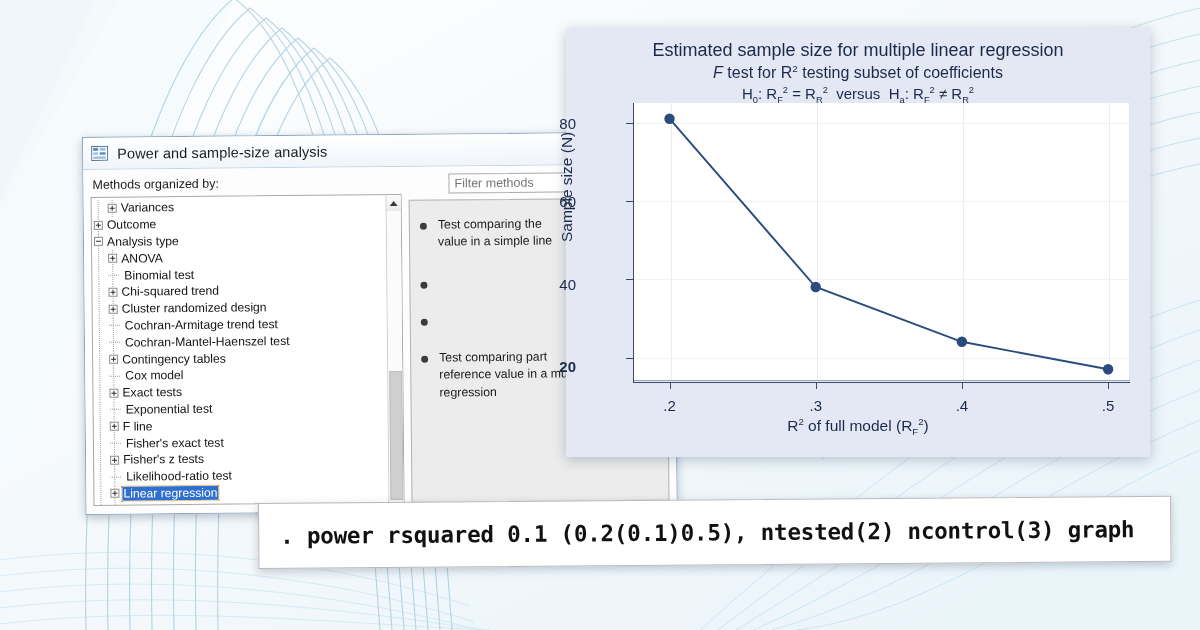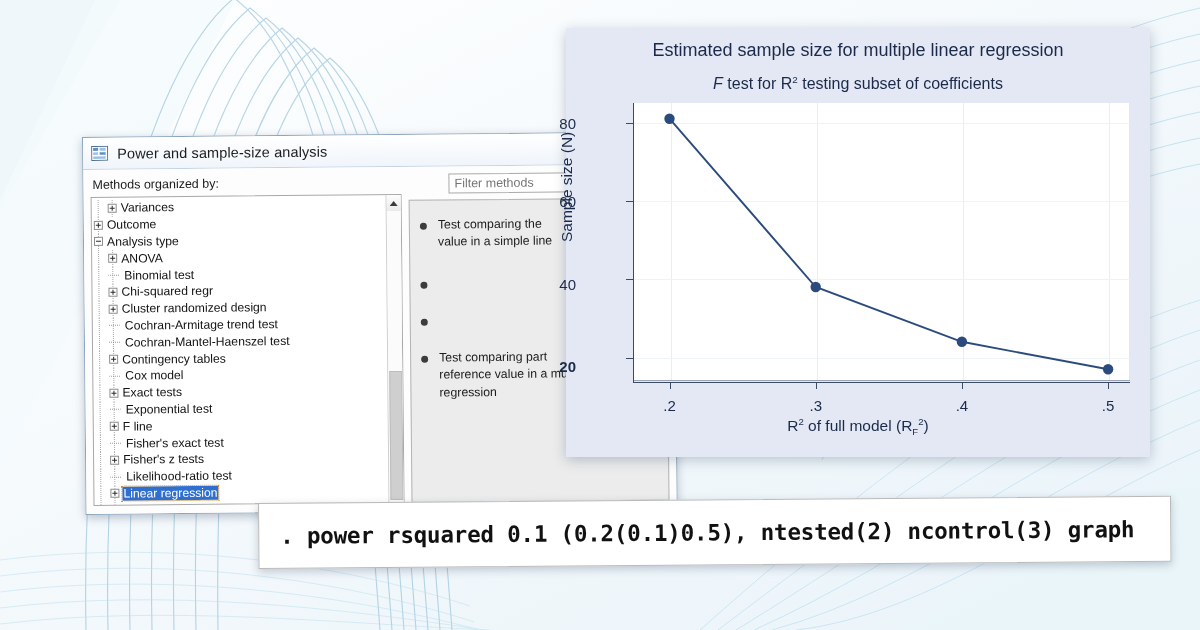--- a/index.html
+++ b/index.html
@@ -101,21 +101,21 @@
   .method-text { font-size:12.3px; color:#1a1a1a; line-height:1.42; }
 
   
   #graph {
     position:absolute; left:566px; top:28px; width:584px; height:429px;
     background:#e3e8f4;
     box-shadow:0 3px 12px rgba(40,60,90,.28);
   }
   #g-titles { text-align:center; padding-top:11px; color:#1b2a4a; }
   #g-t1 { font-size:18px; line-height:1.25; }
-  #g-t2 { font-size:16px; line-height:1.3; margin-top:12px; }
+  #g-t2 { font-size:16px; line-height:1.3; margin-top:1px; }
   #g-t3 { font-size:15px; line-height:1.3; }
   .ital { font-style:italic; }
   sup.s { font-size:.62em; vertical-align:super; }
   sub.s { font-size:.62em; vertical-align:sub; }
 
   #plotwrap { position:absolute; left:0; top:0; width:100%; height:100%; }
   #plot {
     position:absolute; left:67px; top:75px; width:497px; height:278px;
     background:#ffffff; border:1px solid #9aa4b8; border-top:none; border-right:none;
   }
@@ -263,21 +263,21 @@
             <div class="tnode lvl2">
               <span class="vguide"></span>
               <span class="vguide2"></span>
               <span class="dash"></span>
               <span class="tlabel">Binomial test</span>
             </div>
             <div class="tnode lvl2">
               <span class="vguide"></span>
               <span class="vguide2"></span>
               <span class="exp plus"></span>
-              <span class="tlabel">Chi-squared regr</span>
+              <span class="tlabel">Chi-squared trend</span>
             </div>
             <div class="tnode lvl2">
               <span class="vguide"></span>
               <span class="vguide2"></span>
               <span class="exp plus"></span>
               <span class="tlabel">Cluster randomized design</span>
             </div>
             <div class="tnode lvl2">
               <span class="vguide"></span>
               <span class="vguide2"></span>
@@ -391,20 +391,23 @@
 
   </div>
 </div>
 
 <div id="graph">
 
   <div id="g-titles">
     <div id="g-t1">Estimated sample size for multiple linear regression</div>
     <div id="g-t2">
       <span class="ital">F</span><span> test for R</span><sup class="s">2</sup><span> testing subset of coefficients</span>
+    </div>
+    <div id="g-t3">
+      H<sub class="s">0</sub>: R<sub class="s">F</sub><sup class="s">2</sup> = R<sub class="s">R</sub><sup class="s">2</sup>&nbsp; versus&nbsp; H<sub class="s">a</sub>: R<sub class="s">F</sub><sup class="s">2</sup> ≠ R<sub class="s">R</sub><sup class="s">2</sup>
     </div>
   </div>
 
   <div id="plotwrap">
 
     <div id="plot">
       <div id="plot-right"></div>
 
     <div class="gridv" style="left: 36.5441px;"></div>
         <div class="gridv" style="left: 182.721px;"></div>

